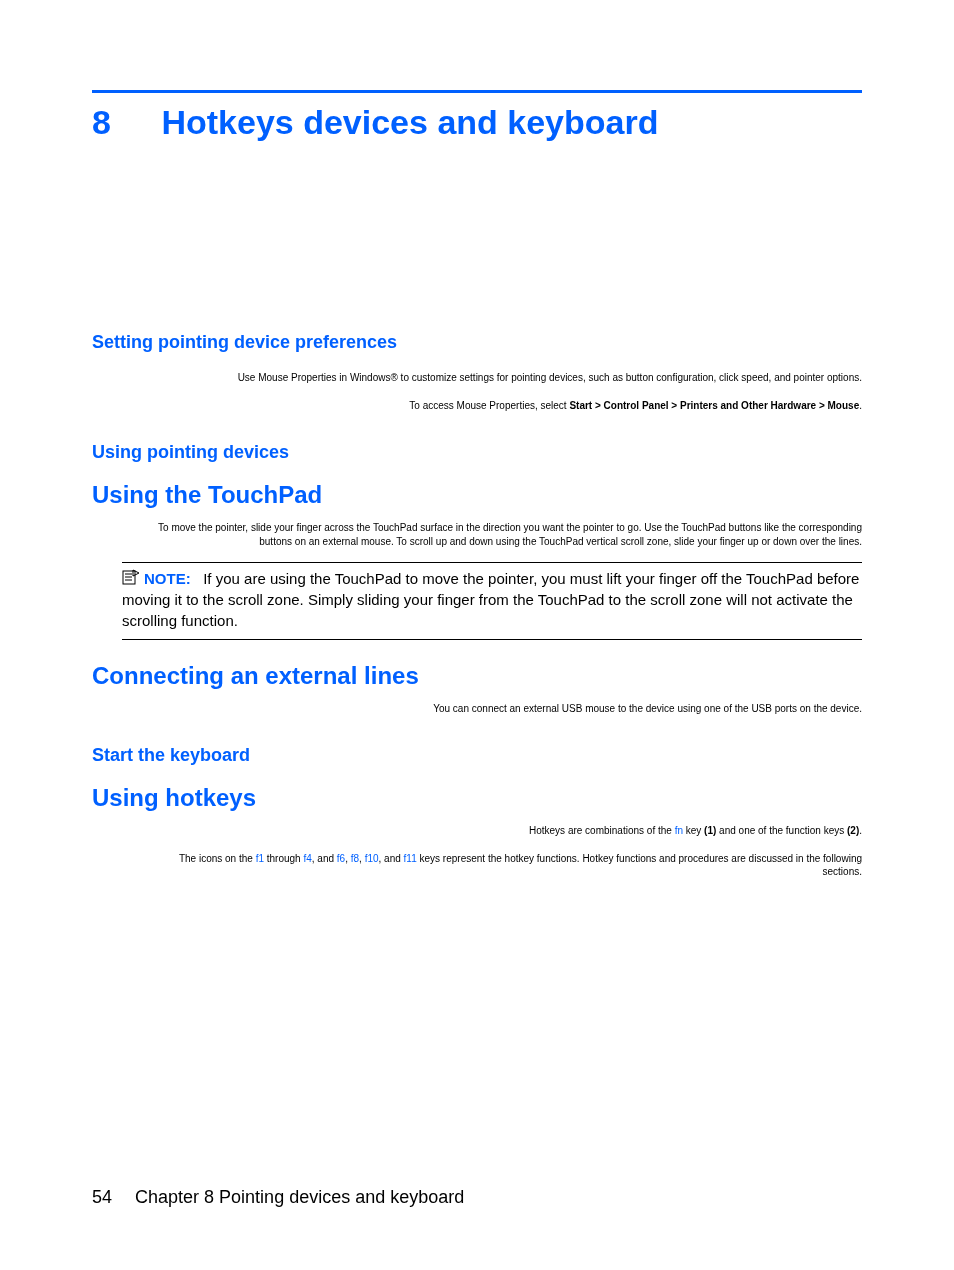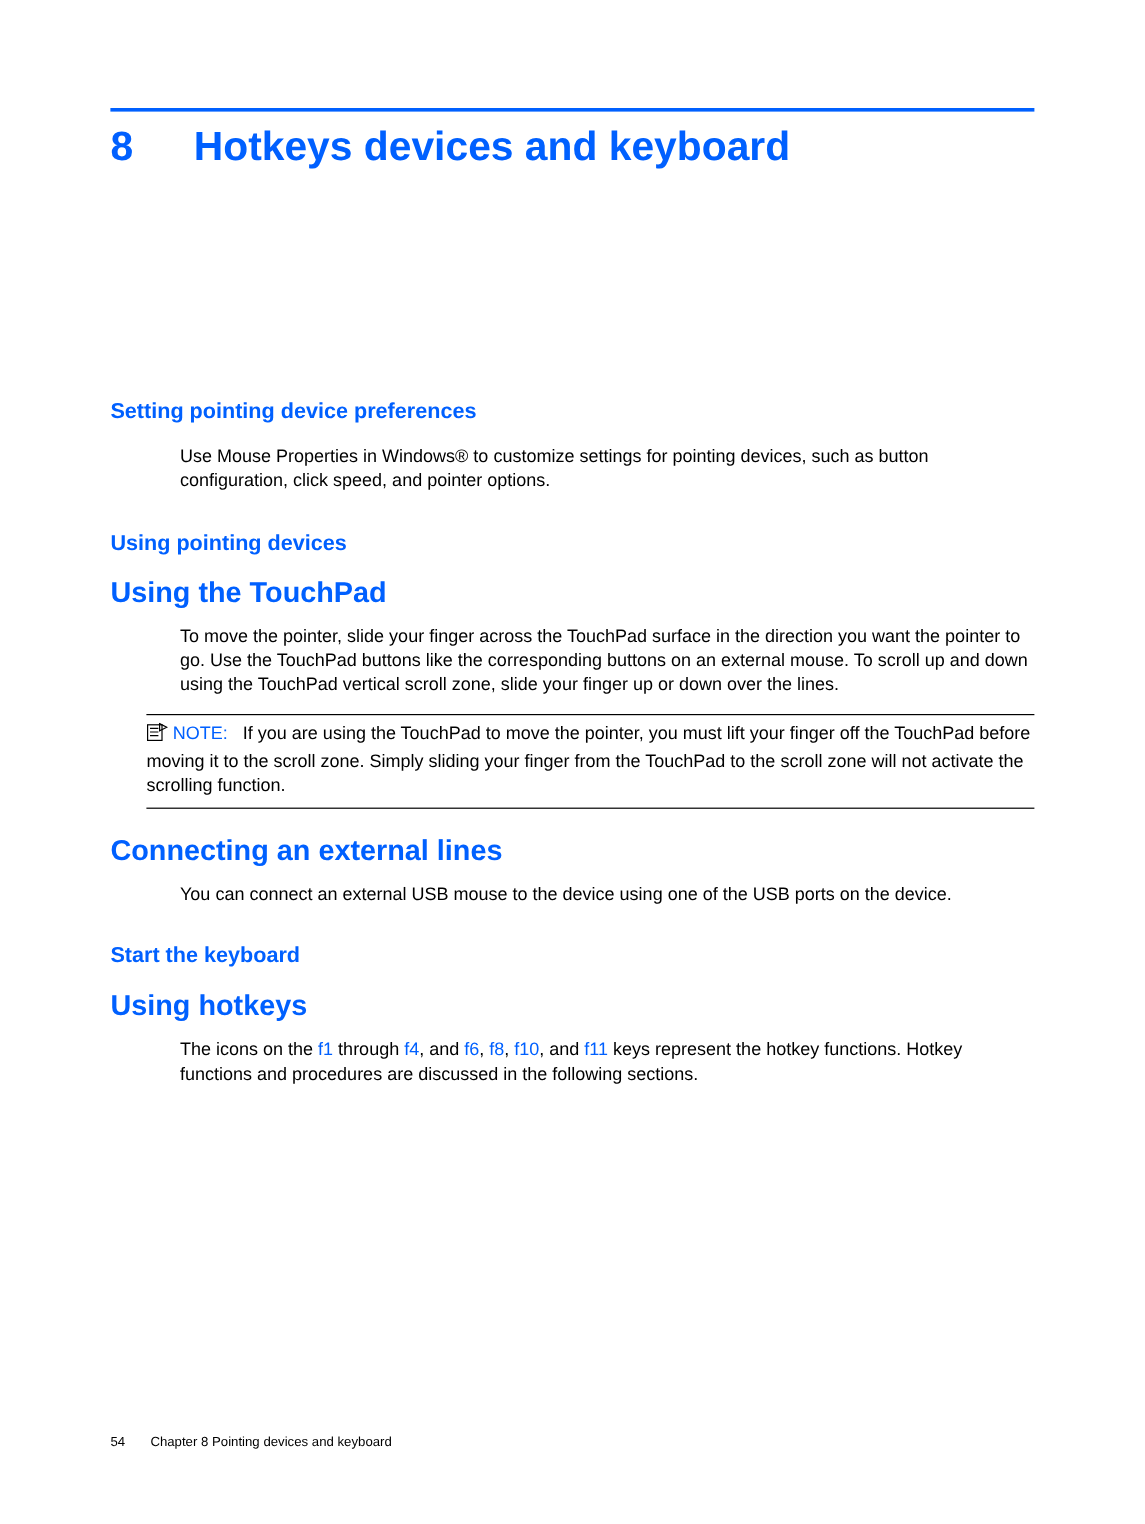--- a/index.html
+++ b/index.html
@@ -29,65 +29,69 @@
     margin-bottom: 18px;
   }
   h3.subsection {
     color: #0060ff;
     font-size: 24px;
     font-weight: bold;
     margin-bottom: 12px;
   }
   .body-block { margin-left: 58px; margin-bottom: 30px; }
   .body-block p {
-    font-size: 15px;
+    font-size: 10px;
     line-height: 1.35;
     margin-bottom: 14px;
+    text-align: right;
   }
   .body-block p:last-child { margin-bottom: 0; }
   .bold { font-weight: bold; }
   .key { color: #0060ff; }
   .note-box {
     border-top: 1px solid #000;
     border-bottom: 1px solid #000;
     padding: 6px 0 8px 0;
     margin-left: 30px;
     margin-bottom: 22px;
     font-size: 15px;
     line-height: 1.35;
     position: relative;
   }
   .note-icon {
     display: inline-block;
     width: 22px;
     vertical-align: top;
   }
   .note-text { display: inline; }
-  .note-label { color: #0060ff; font-weight: normal; }
+  .note-label { color: #0060ff; font-weight: bold; }
   .footer {
     position: absolute;
     bottom: 62px;
     left: 92px;
-    font-size: 11px;
+    font-size: 18px;
   }
   .footer .pnum { margin-right: 18px; }
 </style>
 </head>
 <body>
 
 <hr class="rule">
 
 <h1 class="chapter-title">
   <span class="num">8</span>
   <span>Hotkeys devices and keyboard</span>
 </h1>
 
 <h2 class="section">Setting pointing device preferences</h2>
 <div class="body-block">
   <p>Use Mouse Properties in Windows® to customize settings for pointing devices, such as button configuration, click speed, and pointer options.</p>
+  <p>
+    <span>To access Mouse Properties, select </span><span class="bold">Start &gt; Control Panel &gt; Printers and Other Hardware &gt; Mouse</span><span>.</span>
+  </p>
 </div>
 
 <h2 class="section">Using pointing devices</h2>
 
 <h3 class="subsection">Using the TouchPad</h3>
 <div class="body-block" style="margin-bottom:14px;">
   <p>To move the pointer, slide your finger across the TouchPad surface in the direction you want the pointer to go. Use the TouchPad buttons like the corresponding buttons on an external mouse. To scroll up and down using the TouchPad vertical scroll zone, slide your finger up or down over the lines.</p>
 </div>
 
 <div class="note-box">
@@ -105,20 +109,23 @@
 <h3 class="subsection">Connecting an external lines</h3>
 <div class="body-block">
   <p>You can connect an external USB mouse to the device using one of the USB ports on the device.</p>
 </div>
 
 <h2 class="section">Start the keyboard</h2>
 
 <h3 class="subsection">Using hotkeys</h3>
 <div class="body-block">
   <p>
+    <span>Hotkeys are combinations of the </span><span class="key">fn</span><span> key </span><span class="bold">(1)</span><span> and one of the function keys </span><span class="bold">(2)</span><span>.</span>
+  </p>
+  <p>
     <span>The icons on the </span><span class="key">f1</span><span> through </span><span class="key">f4</span><span>, and </span><span class="key">f6</span><span>, </span><span class="key">f8</span><span>, </span><span class="key">f10</span><span>, and </span><span class="key">f11</span><span> keys represent the hotkey functions. Hotkey functions and procedures are discussed in the following sections.</span>
   </p>
 </div>
 
 <div class="footer">
   <span class="pnum">54</span>
   <span>Chapter 8   Pointing devices and keyboard</span>
 </div>
 
 </body></html>

